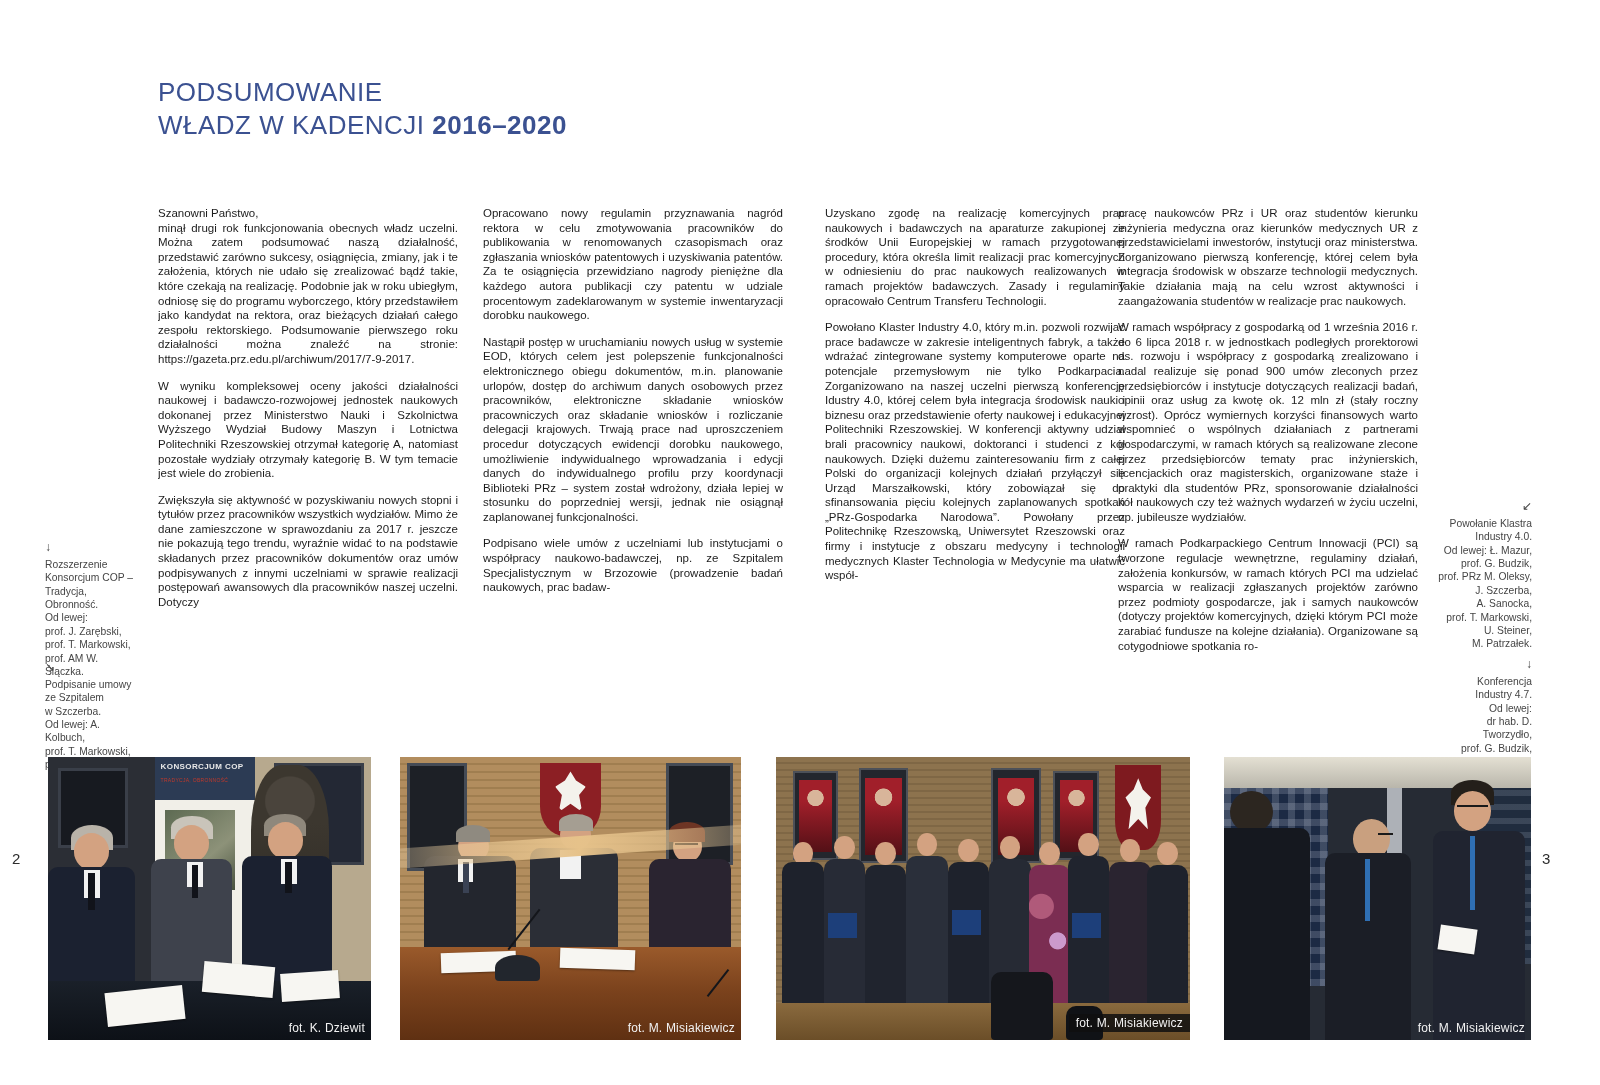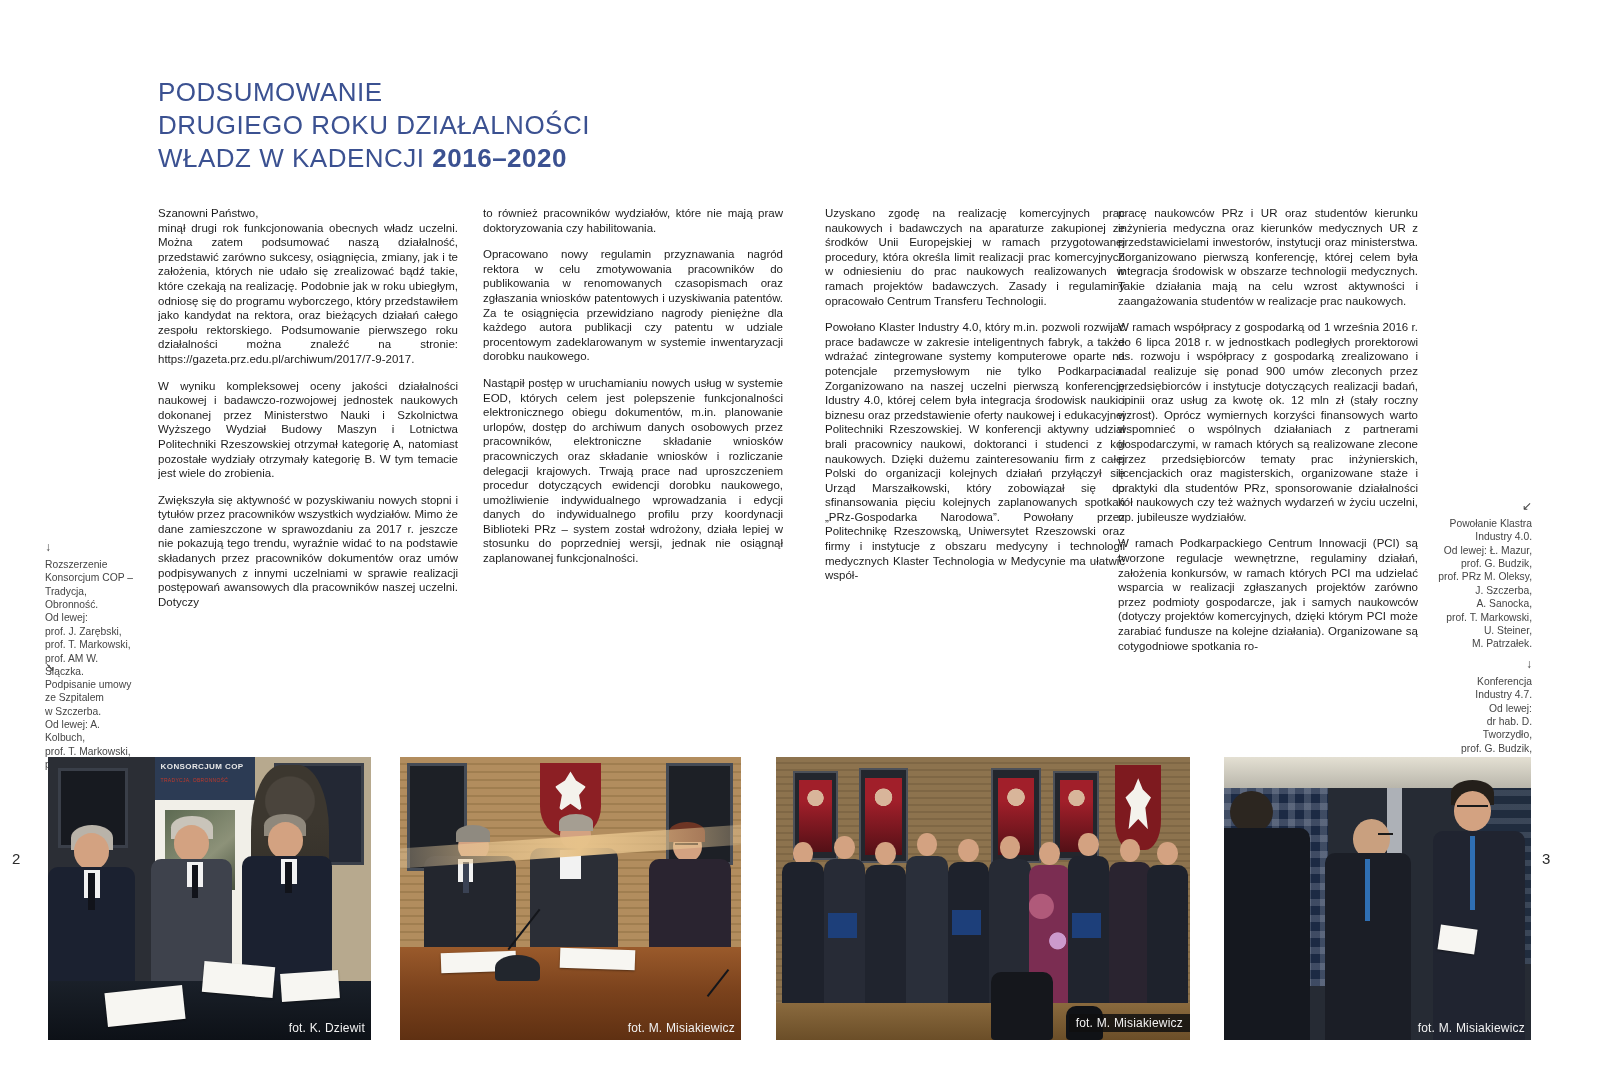--- a/index.html
+++ b/index.html
@@ -75,35 +75,34 @@
       background-image:repeating-linear-gradient(0deg,rgba(210,220,235,.15) 0 6px,transparent 6px 14px);}
   .p4 .light-strip{left:53%;top:11%;width:5%;height:55%;background:#cfd3d8;opacity:.8;}
   .p4 .lanyard{background:#2f6fb3;width:5px;}
   .p4 .glasses{height:2px;background:#1a1a1a;}
 </style>
 </head>
 <body>
 
 <div class="title-block">
   <div class="title-line">PODSUMOWANIE</div>
-  <div class="title-line">DRUGIEGO ROKU DZIAŁALNOŚCI</div>
   <div class="title-line"><span>WŁADZ W KADENCJI </span><span class="bold">2016–2020</span></div>
 </div>
 
 <div class="col col-1">
   <p>Szanowni Państwo,
 minął drugi rok funkcjonowania obecnych władz uczelni. Można zatem podsumować naszą działalność, przedstawić zarówno sukcesy, osiągnięcia, zmiany, jak i te założenia, których nie udało się zrealizować bądź takie, które czekają na realizację. Podobnie jak w roku ubiegłym, odniosę się do programu wyborczego, który przedstawiłem jako kandydat na rektora, oraz bieżących działań całego zespołu rektorskiego. Podsumowanie pierwszego roku działalności można znaleźć na stronie: https://gazeta.prz.edu.pl/archiwum/2017/7-9-2017.</p>
   <p>W wyniku kompleksowej oceny jakości działalności naukowej i badawczo-rozwojowej jednostek naukowych dokonanej przez Ministerstwo Nauki i Szkolnictwa Wyższego Wydział Budowy Maszyn i Lotnictwa Politechniki Rzeszowskiej otrzymał kategorię A, natomiast pozostałe wydziały otrzymały kategorię B. W tym temacie jest wiele do zrobienia.</p>
   <p>Zwiększyła się aktywność w pozyskiwaniu nowych stopni i tytułów przez pracowników wszystkich wydziałów. Mimo że dane zamieszczone w sprawozdaniu za 2017 r. jeszcze nie pokazują tego trendu, wyraźnie widać to na podstawie składanych przez pracowników dokumentów oraz umów podpisywanych z innymi uczelniami w sprawie realizacji postępowań awansowych dla pracowników naszej uczelni. Dotyczy</p>
 </div>
 
 <div class="col col-2">
-  <p>to również pracowników wydziałów, które nie mają praw doktoryzowania czy habilitowania.</p>
   <p>Opracowano nowy regulamin przyznawania nagród rektora w celu zmotywowania pracowników do publikowania w renomowanych czasopismach oraz zgłaszania wniosków patentowych i uzyskiwania patentów. Za te osiągnięcia przewidziano nagrody pieniężne dla każdego autora publikacji czy patentu w udziale procentowym zadeklarowanym w systemie inwentaryzacji dorobku naukowego.</p>
   <p>Nastąpił postęp w uruchamianiu nowych usług w systemie EOD, których celem jest polepszenie funkcjonalności elektronicznego obiegu dokumentów, m.in. planowanie urlopów, dostęp do archiwum danych osobowych przez pracowników, elektroniczne składanie wniosków pracowniczych oraz składanie wniosków i rozliczanie delegacji krajowych. Trwają prace nad uproszczeniem procedur dotyczących ewidencji dorobku naukowego, umożliwienie indywidualnego wprowadzania i edycji danych do indywidualnego profilu przy koordynacji Biblioteki PRz – system został wdrożony, działa lepiej w stosunku do poprzedniej wersji, jednak nie osiągnął zaplanowanej funkcjonalności.</p>
+  <p>Podpisano wiele umów z uczelniami lub instytucjami o współpracy naukowo-badawczej, np. ze Szpitalem Specjalistycznym w Brzozowie (prowadzenie badań naukowych, prac badaw-</p>
 </div>
 
 <div class="col col-3">
   <p>Uzyskano zgodę na realizację komercyjnych prac naukowych i badawczych na aparaturze zakupionej ze środków Unii Europejskiej w ramach przygotowanej procedury, która określa limit realizacji prac komercyjnych w odniesieniu do prac naukowych realizowanych w ramach projektów badawczych. Zasady i regulaminy opracowało Centrum Transferu Technologii.</p>
   <p>Powołano Klaster Industry 4.0, który m.in. pozwoli rozwijać prace badawcze w zakresie inteligentnych fabryk, a także wdrażać zintegrowane systemy komputerowe oparte na potencjale przemysłowym nie tylko Podkarpacia. Zorganizowano na naszej uczelni pierwszą konferencję Idustry 4.0, której celem była integracja środowisk nauki i biznesu oraz przedstawienie oferty naukowej i edukacyjnej Politechniki Rzeszowskiej. W konferencji aktywny udział brali pracownicy naukowi, doktoranci i studenci z kół naukowych. Dzięki dużemu zainteresowaniu firm z całej Polski do organizacji kolejnych działań przyłączył się Urząd Marszałkowski, który zobowiązał się do sfinansowania pięciu kolejnych zaplanowanych spotkań „PRz-Gospodarka Narodowa”. Powołany przez Politechnikę Rzeszowską, Uniwersytet Rzeszowski oraz firmy i instytucje z obszaru medycyny i technologii medycznych Klaster Technologia w Medycynie ma ułatwić współ-</p>
 </div>
 
 <div class="col col-4">
   <p><span>pracę naukowców PRz i UR oraz studentów kierunku </span><span class="italic">inżynieria medyczna</span><span> oraz kierunków medycznych UR z przedstawicielami inwestorów, instytucji oraz ministerstwa. Zorganizowano pierwszą konferencję, której celem była integracja środowisk w obszarze technologii medycznych. Takie działania mają na celu wzrost aktywności i zaangażowania studentów w realizacje prac naukowych.</span></p>
   <p>W ramach współpracy z gospodarką od 1 września 2016 r. do 6 lipca 2018 r. w jednostkach podległych prorektorowi ds. rozwoju i współpracy z gospodarką zrealizowano i nadal realizuje się ponad 900 umów zleconych przez przedsiębiorców i instytucje dotyczących realizacji badań, opinii oraz usług za kwotę ok. 12 mln zł (stały roczny wzrost). Oprócz wymiernych korzyści finansowych warto wspomnieć o wspólnych działaniach z partnerami gospodarczymi, w ramach których są realizowane zlecone przez przedsiębiorców tematy prac inżynierskich, licencjackich oraz magisterskich, organizowane staże i praktyki dla studentów PRz, sponsorowanie działalności kół naukowych czy też ważnych wydarzeń w życiu uczelni, np. jubileusze wydziałów.</p>

